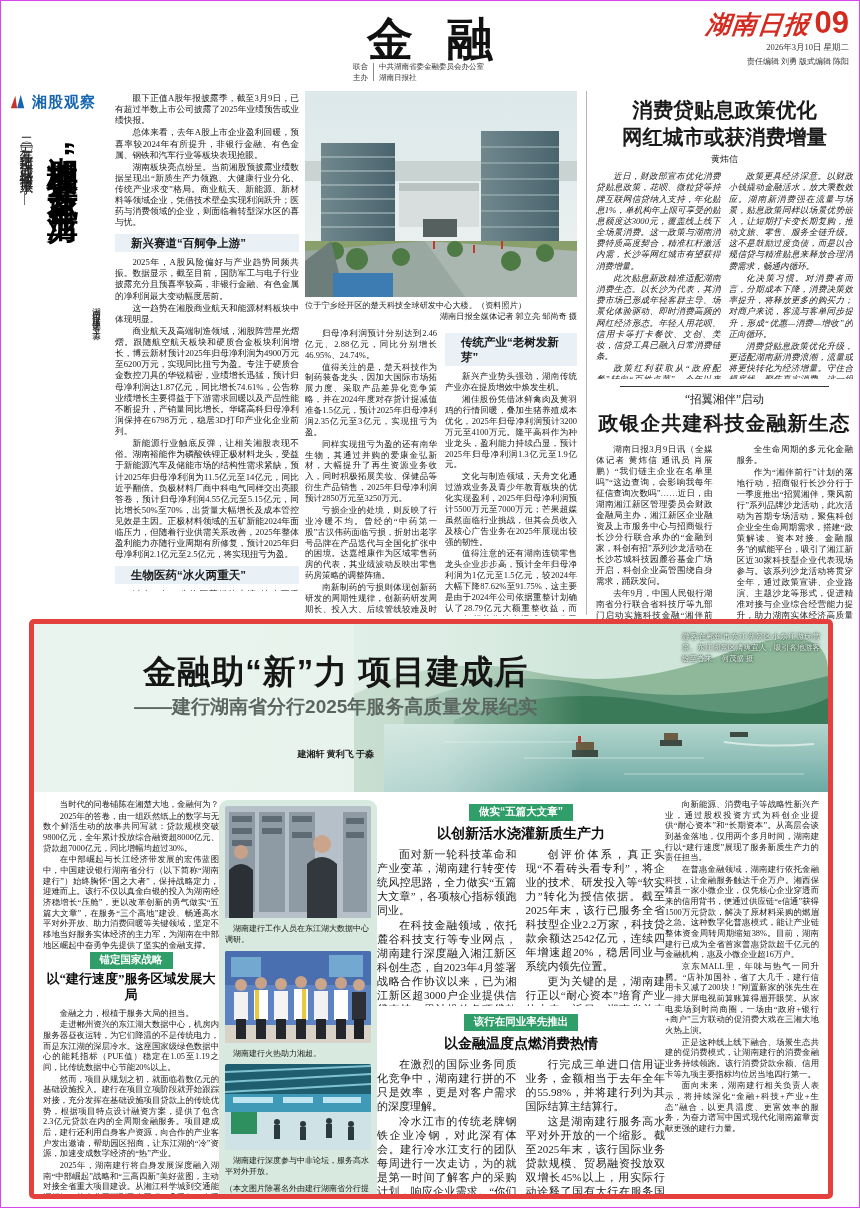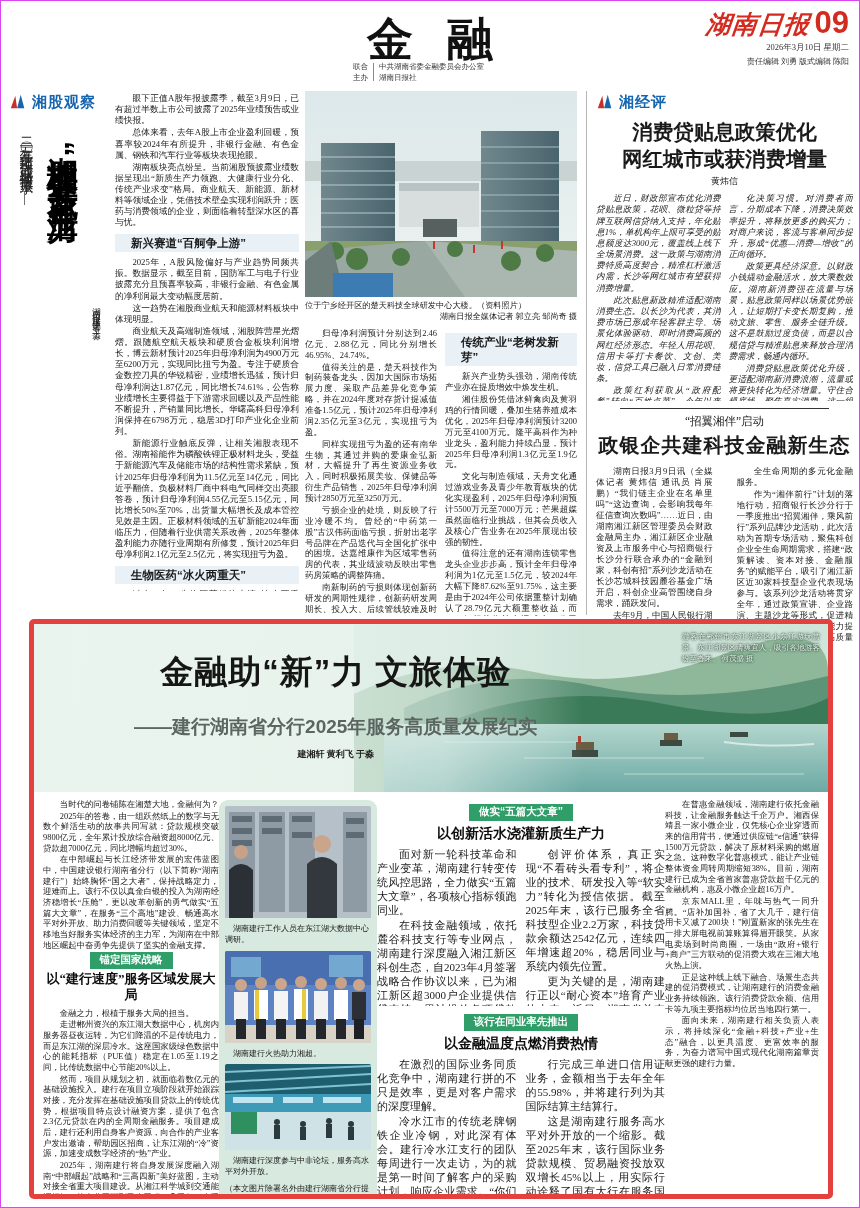--- a/index.html
+++ b/index.html
@@ -66,21 +66,21 @@
   .art2-cols { display:flex; gap:24px; height:176px; overflow:hidden; }
   .art2-col { flex:1; font-size:8.6px; line-height:1.28; overflow:hidden; }
 
   
   .ad { position:absolute; left:28px; top:618px; width:804px; height:580px;
         border:5px solid var(--ad_border_red,#e4403e); border-radius:5px; background:#fff; overflow:hidden; }
   .ad-banner { position:relative; height:168px; background:linear-gradient(100deg,#ecf5ef 0%,#e2efe7 45%,#d9ebe2 60%); }
   .ad-banner svg { position:absolute; right:0; top:0; }
   .ad-title { position:absolute; top:26px; left:0; width:76%; text-align:center; font-size:33px;
               font-weight:900; font-family:"Liberation Sans",sans-serif; color:#161616; letter-spacing:1px; }
-  .ad-sub { position:absolute; top:90px; left:0; width:76%; text-align:center; font-size:19px;
+  .ad-sub { position:absolute; top:70px; left:0; width:76%; text-align:center; font-size:19px;
             font-weight:700; color:#5c6661; font-family:"Liberation Sans",sans-serif; }
   .ad-byline { position:absolute; top:124px; left:0; width:76%; text-align:center; font-size:9px;
                font-weight:bold; color:#222; }
   .ad-photo-cap { position:absolute; top:8px; right:8px; width:138px; font-size:7.5px; line-height:1.45;
                   color:#eef6ef; text-align:justify; text-shadow:0 0 3px #1d3a2c,0 0 2px #1d3a2c; }
   .ad-body { display:flex; padding:8px 9px; height:431px; }
   .ad-colA { width:176px; flex:none; font-size:8.4px; line-height:1.27; overflow:hidden; }
   .ad-colB { width:158px; flex:none; background:#d8eadf; border-radius:9px; padding:6px 6px; overflow:hidden; }
   .b-photo { border-radius:2px; overflow:hidden; margin-bottom:2px; }
   .b-cap { font-size:8px; line-height:1.35; text-indent:1em; margin-bottom:5px; }
@@ -228,41 +228,34 @@
             <div class="col-subhead">传统产业“老树发新芽”</div>
             <p class="para">新兴产业势头强劲，湖南传统产业亦在提质增效中焕发生机。</p>
             <p class="para">湘佳股份凭借冰鲜禽肉及黄羽鸡的行情回暖，叠加生猪养殖成本优化，2025年归母净利润预计3200万元至4100万元。隆平高科作为种业龙头，盈利能力持续凸显，预计2025年归母净利润1.3亿元至1.9亿元。</p>
             <p class="para">文化与制造领域，天舟文化通过游戏业务及青少年教育板块的优化实现盈利，2025年归母净利润预计5500万元至7000万元；芒果超媒虽然面临行业挑战，但其会员收入及核心广告业务在2025年展现出较强的韧性。</p>
             <p class="para">值得注意的还有湖南连锁零售龙头企业步步高，预计全年归母净利润为1亿元至1.5亿元，较2024年大幅下降87.62%至91.75%，这主要是由于2024年公司依据重整计划确认了28.79亿元大额重整收益，而2025年相关收益大幅减少。公司称，随着胖东来模式的调改逐步落地，门店运营质量正在发生改变，市场对其2026年的向上向好充满期待。</p>
           </div>
       </div>
     </div>
 
     <div class="sec-right">
-      <div class="logo-row">
-        <svg width="18" height="18" viewBox="0 0 20 20">
-            <polygon points="2,17 7,3 9,17" fill="#c8302a"></polygon>
-            <polygon points="9,17 13,2 17,17" fill="#1565b0"></polygon>
-          </svg>
-        <span class="logo-text">湘经评</span>
-      </div>
       <div class="eval-title">
         <div>消费贷贴息政策优化</div>
         <div>网红城市或获消费增量</div>
       </div>
       <div class="eval-author">黄炜信</div>
       <div class="eval-cols">
         <div class="eval-col">
             <p class="para">近日，财政部宣布优化消费贷贴息政策，花呗、微粒贷等持牌互联网信贷纳入支持，年化贴息1%，单机构年上限可享受的贴息额度达3000元，覆盖线上线下全场景消费。这一政策与湖南消费特质高度契合，精准杠杆激活内需，长沙等网红城市有望获得消费增量。</p>
             <p class="para">此次贴息新政精准适配湖南消费生态。以长沙为代表，其消费市场已形成年轻客群主导、场景化体验驱动、即时消费高频的网红经济形态。年轻人用花呗、信用卡等打卡餐饮、文创、美妆，信贷工具已融入日常消费链条。</p>
             <p class="para">政策红利获取从“政府配餐”转向“百姓点菜”。今年以来的贴息政策取消品类限制，网红探店、文旅体验、零食零售等小额场景均可享优惠；免申即享、自动抵扣，契合即时零售的轻量</p>
           </div>
         <div class="eval-col">
+            <p class="para">政策更具经济深意。以财政小钱撬动金融活水，放大乘数效应。湖南新消费强在流量与场景，贴息政策同样以场景优势嵌入，让短期打卡变长期复购，推动文旅、零售、服务全链升级。这不是鼓励过度负债，而是以合规信贷与精准贴息来释放合理消费需求，畅通内循环。</p>
             <p class="para">化决策习惯。对消费者而言，分期成本下降，消费决策效率提升，将释放更多的购买力；对商户来说，客流与客单同步提升，形成“优惠—消费—增收”的正向循环。</p>
-            <p class="para">政策更具经济深意。以财政小钱撬动金融活水，放大乘数效应。湖南新消费强在流量与场景，贴息政策同样以场景优势嵌入，让短期打卡变长期复购，推动文旅、零售、服务全链升级。这不是鼓励过度负债，而是以合规信贷与精准贴息来释放合理消费需求，畅通内循环。</p>
             <p class="para">消费贷贴息政策优化升级，更适配湖南新消费浪潮，流量或将更快转化为经济增量。守住合规底线、聚焦真实消费，这一组合拳可惠民生暖烟火，又能为内需复苏提供可复制的样本。</p>
           </div>
       </div>
       <div class="hrule"></div>
       <div class="art2-kicker">“招翼湘伴”启动</div>
       <div class="art2-title">政银企共建科技金融新生态</div>
       <div class="art2-cols">
         <div class="art2-col">
             <p class="para">湖南日报3月9日讯（全媒体记者 黄炜信 通讯员 肖展鹏）“我们链主企业在名单里吗”“这边查询，会影响我每年征信查询次数吗”……近日，由湖南湘江新区管理委员会财政金融局主办，湘江新区企业融资及上市服务中心与招商银行长沙分行联合承办的“金融到家，科创有招”系列沙龙活动在长沙芯城科技园麓谷基金广场开启，科创企业高管围绕自身需求，踊跃发问。</p>
             <p class="para">去年9月，中国人民银行湖南省分行联合省科技厅等九部门启动实施科技金融“湘伴前行”计划，旨在围绕“投早、投小、投长期、投硬科技”，推动政、银、企三方构建中长期战略合作关系，聚焦人工智能、量子科技、前沿材料等重点领域，为科技型企业提供覆盖</p>
@@ -303,21 +296,21 @@
           <rect x="548" y="126" width="26" height="7" fill="#3c4a42"></rect>
             <rect x="552" y="118" width="18" height="8" fill="#6b5d42"></rect>
             <rect x="554" y="112" width="3" height="7" fill="#b03a2e"></rect>
           <rect x="636" y="116" width="22" height="6" fill="#3c4a42"></rect>
             <rect x="640" y="109" width="14" height="7" fill="#6b5d42"></rect>
           <rect x="706" y="108" width="18" height="5" fill="#3c4a42"></rect>
           <path d="M700 118 Q740 124 790 120" stroke="#eef7f2" stroke-width="2" fill="none" opacity="0.7"></path>
         </g>
         <rect width="560" height="168" fill="url(#fade)"></rect>
       </svg>
-      <div class="ad-title">金融助“新”力 文旅体验</div>
+      <div class="ad-title">金融助“新”力 项目建成后</div>
       <div class="ad-sub">——建行湖南省分行2025年服务高质量发展纪实</div>
       <div class="ad-byline">建湘轩 黄利飞 于淼</div>
       <div class="ad-photo-cap">游客在郴州市东江湖景区小东江游玩赏景。东江湖景区清爽宜人，吸引各地游客纷至沓来。 何茂盛 摄</div>
     </div>
 
     <div class="ad-body">
 
       <div class="ad-colA">
           <p class="para">当时代的问卷铺陈在湘楚大地，金融何为？</p>
           <p class="para">2025年的答卷，由一组跃然纸上的数字与无数个鲜活生动的故事共同写就：贷款规模突破9800亿元，全年累计投放综合融资超8000亿元、贷款超7000亿元，同比增幅均超过30%。</p>
@@ -470,20 +463,21 @@
           <div class="c">
               <p class="para">行完成三单进口信用证业务，金额相当于去年全年的55.98%，并将建行列为其国际结算主结算行。</p>
               <p class="para">这是湖南建行服务高水平对外开放的一个缩影。截至2025年末，该行国际业务贷款规模、贸易融资投放双双增长45%以上，用实际行动诠释了国有大行在服务国家对外开放战略中的责任与担当。</p>
               <p class="para">金融活水不仅要浇灌产业参天大树，也要滋润消费的烟火人间。</p>
               <p class="para">腊月二十四，南方小年，长沙洋湖</p>
             </div>
         </div>
       </div>
 
       <div class="ad-colE">
+          <p class="para">向新能源、消费电子等战略性新兴产业，通过股权投资方式为科创企业提供“耐心资本”和“长期资本”。从高层会谈到基金落地，仅用两个多月时间，湖南建行以“建行速度”展现了服务新质生产力的责任担当。</p>
           <p class="para">在普惠金融领域，湖南建行依托金融科技，让金融服务触达千企万户。湘西保靖县一家小微企业，仅凭核心企业穿透而来的信用背书，便通过供应链“e信通”获得1500万元贷款，解决了原材料采购的燃眉之急。这种数字化普惠模式，能让产业链整体资金周转周期缩短38%。目前，湖南建行已成为全省首家普惠贷款超千亿元的金融机构，惠及小微企业超16万户。</p>
           <p class="para">京东MALL里，年味与热气一同升腾。“店补加国补，省了大几千，建行信用卡又减了200块！”刚置新家的张先生在一排大屏电视前算账算得眉开眼笑。从家电卖场到时尚商圈，一场由“政府+银行+商户”三方联动的促消费大戏在三湘大地火热上演。</p>
           <p class="para">正是这种线上线下融合、场景生态共建的促消费模式，让湖南建行的消费金融业务持续领跑。该行消费贷款余额、信用卡等九项主要指标均位居当地四行第一。</p>
           <p class="para">面向未来，湖南建行相关负责人表示，将持续深化“金融+科技+产业+生态”融合，以更具温度、更富效率的服务，为奋力谱写中国式现代化湖南篇章贡献更强的建行力量。</p>
         </div>
     </div>
   </div>
 
 </div>
 

